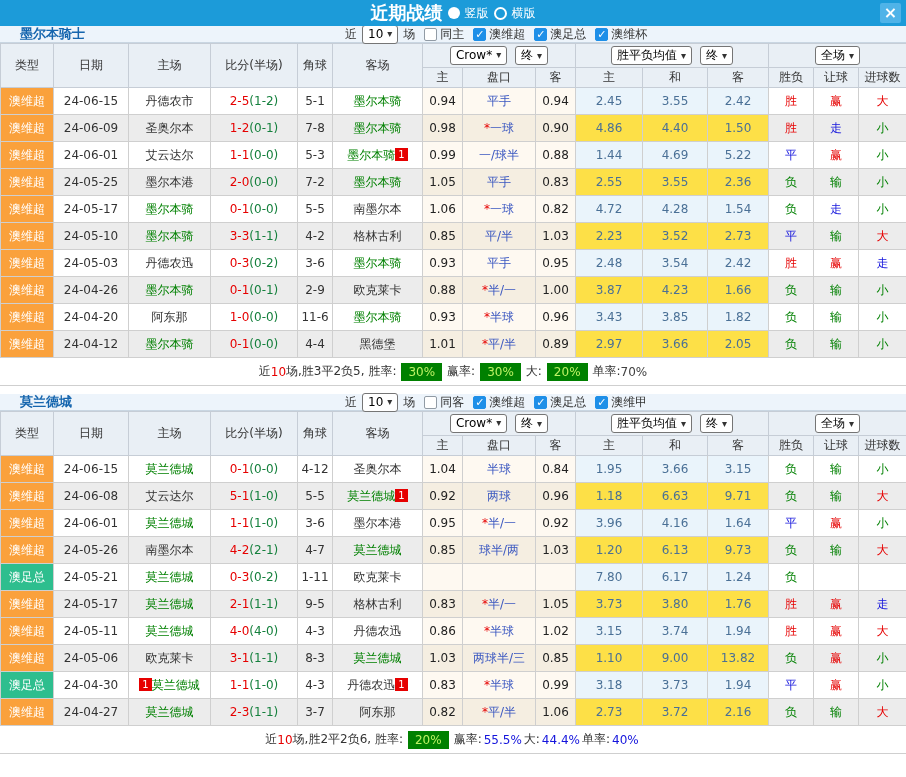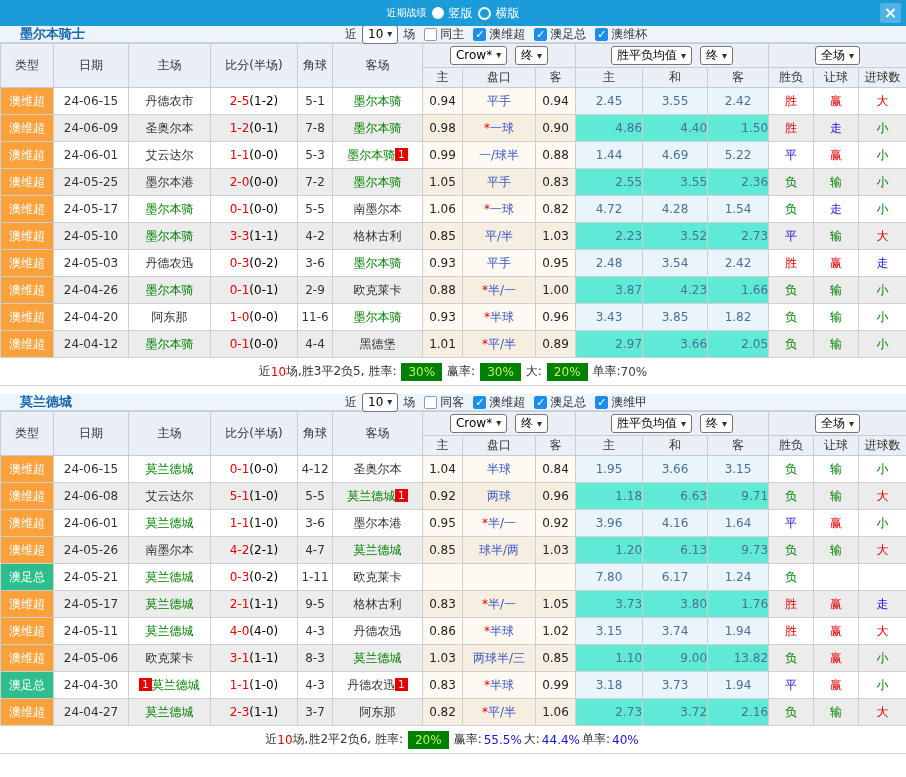--- a/index.html
+++ b/index.html
@@ -2,21 +2,21 @@
 <html><head>
 <meta charset="utf-8">
 <style>
   * { box-sizing: border-box; margin: 0; padding: 0; }
   html,body { width: 906px; background: #fff; font-family: "DejaVu Sans","Liberation Sans",sans-serif; }
   .app { width: 906px; height: 777px; overflow: hidden; background: #fff; }
 
   
   .titlebar { height: 26px; background: #1C9BD9; position: relative;
     display: flex; align-items: center; justify-content: center; gap: 5px; }
-  .title { color: #fff; font-weight: normal; font-size: 10px; }
+  .title { color: #fff; font-weight: bold; font-size: 18px; }
   .radio { width: 12px; height: 12px; border-radius: 50%; display: inline-block; }
   .radio.sel-radio { background: #fff; }
   .radio.unsel { background: transparent; border: 2px solid #fff; width: 13px; height: 13px; }
   .rlabel { color: #fff; font-size: 12px; }
   .close-btn { position: absolute; right: 5px; top: 3px; width: 21px; height: 20px;
     background: #4FB3E8; border-radius: 2px; display: flex; align-items: center; justify-content: center;
     cursor: pointer; }
   .close-btn span { color: #fff; font-weight: bold; font-size: 16px; line-height: 16px; }
 
   
@@ -40,29 +40,29 @@
   .grid thead th { background: #E9EFF5; color: #333; border-color: #C6CDD6; }
   .grid tr.h1 th { height: 24px; }
   .grid tr.h2 th { height: 20px; }
   .ddcell .sel { margin: 0 2px; }
   .grid tbody td { height: 27px; }
   tr.odd td { background: #fff; }
   tr.even td { background: #ECECEC; }
   tr.odd td.cream { background: #FEF9F1; }
   tr.even td.cream { background: #F5EEE1; }
   tr.odd td.avg { background: #EAF4FB; }
-  tr.even td.avg { background: #5eead4; text-align: right; }
+  tr.even td.avg { background: #fde047; }
   td.lg { color: #fff; }
   td.lg-o { background: #FAA13C !important; }
   td.lg-g { background: #2EBE8E !important; }
   td.date, td.corner { color: #333; }
   td.team { color: #333; }
   .tg { color: #008000; }
   .sc { color: #E60000; }
-  .half { color: #000000; }
+  .half { color: #15803d; }
   td.odds { color: #222; }
   .star { color: #E60000; }
   .panv { color: #3A57C0; }
   td.avg { color: #4A7096; }
   td.res.red, .red { color: #E60000; }
   td.res.blue, .blue { color: #1414DC; }
   td.res.green, .green { color: #008000; }
   .badge { display: inline-block; background: #E60000; color: #fff; font-size: 10px;
     line-height: 13px; padding: 0 3px; vertical-align: 1px; }
 

